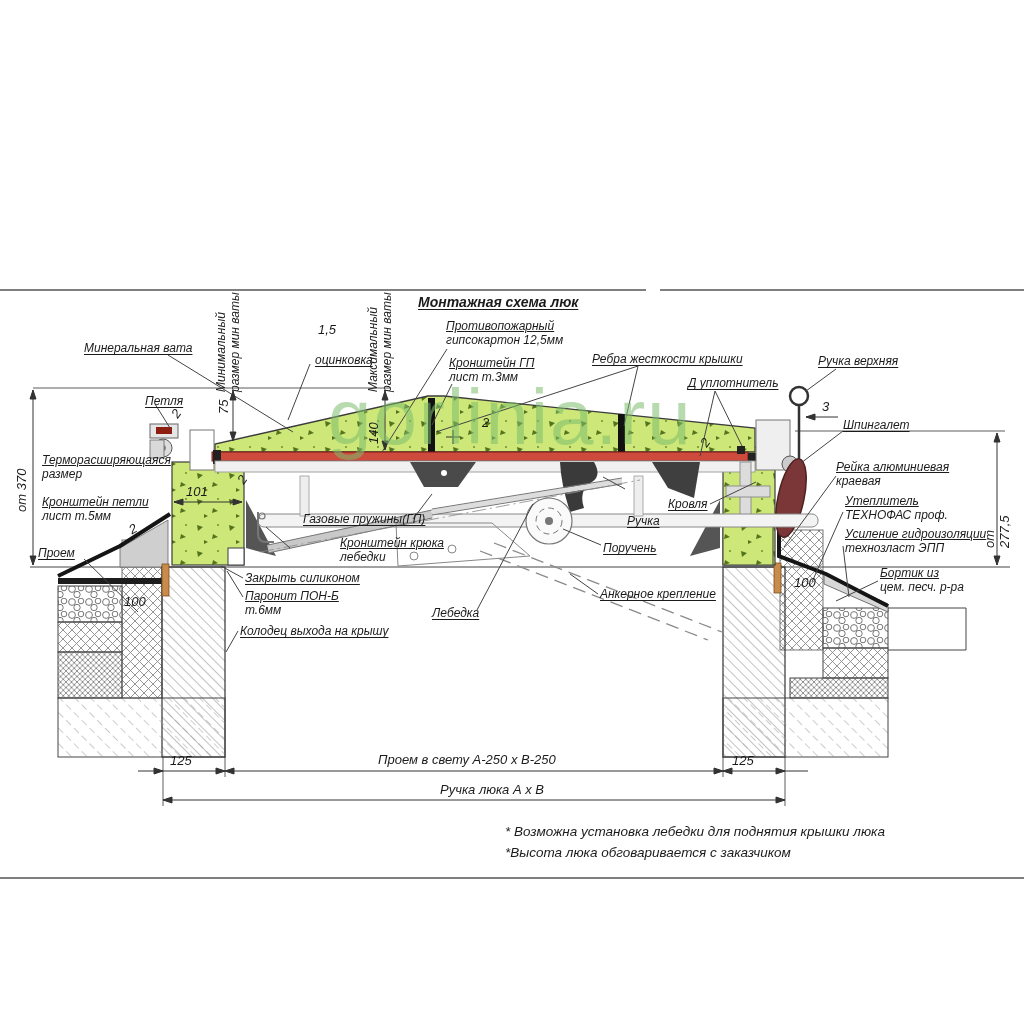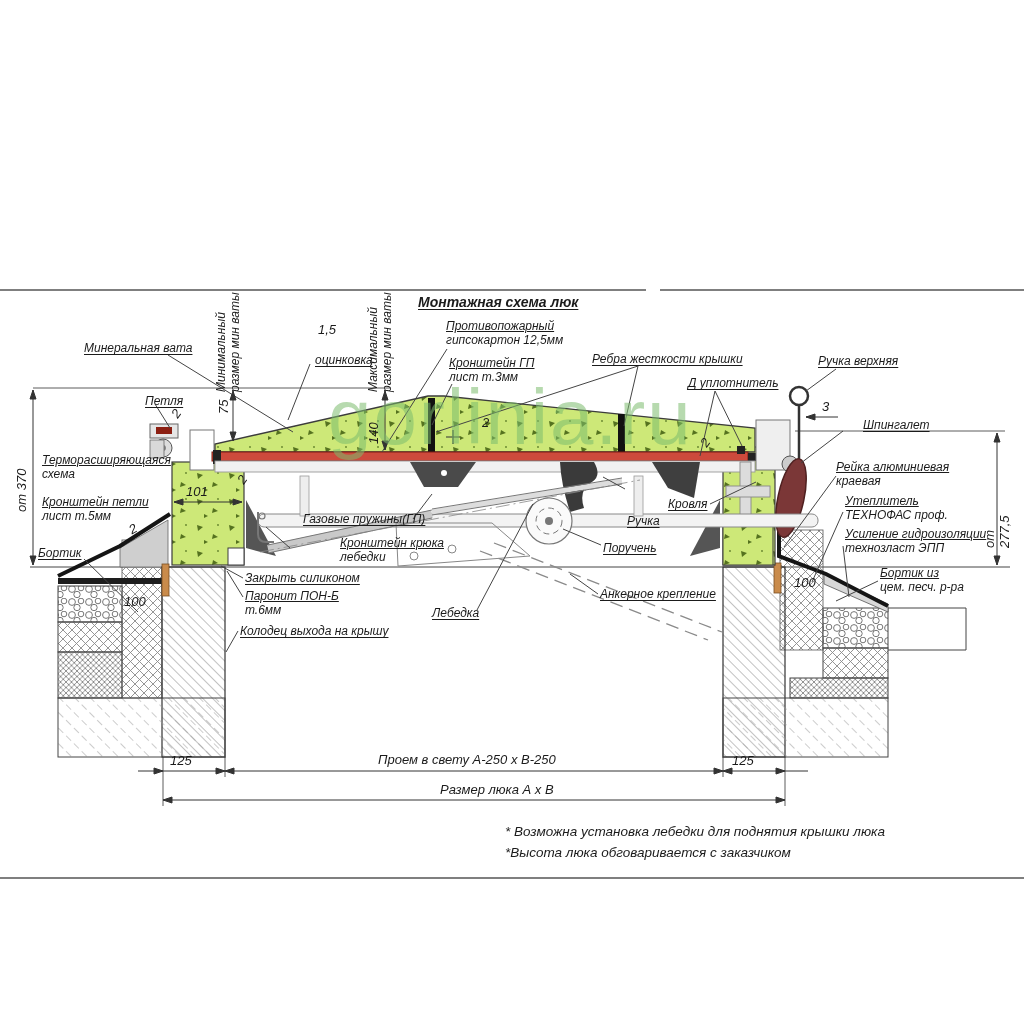--- a/index.html
+++ b/index.html
@@ -243,28 +243,28 @@
 <div class="lbl u" style="left:293px;top:353px;margin-left:22px;">оцинковка</div>
 <div class="lbl rot" style="left:366px;top:392px;">Максимальный
 размер мин ваты</div>
 <div class="lbl u1" style="left:446px;top:319px;">Противопожарный
 гипсокартон 12,5мм</div>
 <div class="lbl u1" style="left:449px;top:356px;">Кронштейн ГП
 лист т.3мм</div>
 <div class="lbl u" style="left:592px;top:352px;">Ребра жесткости крышки</div>
 <div class="lbl u" style="left:688px;top:376px;">Д уплотнитель</div>
 <div class="lbl u" style="left:818px;top:354px;">Ручка верхняя</div>
-<div class="lbl u" style="left:863px;top:418px;">Шпингалет</div>
+<div class="lbl u" style="left:843px;top:418px;">Шпингалет</div>
 
 <div class="lbl u" style="left:113px;top:394px;margin-left:32px;">Петля</div>
 <div class="lbl u1" style="left:42px;top:453px;">Терморасширяющаяся
-схема</div>
+размер</div>
 <div class="lbl u1" style="left:42px;top:495px;">Кронштейн петли
 лист т.5мм</div>
-<div class="lbl u" style="left:38px;top:546px;">Бортик</div>
+<div class="lbl u" style="left:38px;top:546px;">Проем</div>
 <div class="lbl u" style="left:245px;top:571px;">Закрыть силиконом</div>
 <div class="lbl u1" style="left:245px;top:589px;">Паронит ПОН-Б
 т.6мм</div>
 <div class="lbl u" style="left:240px;top:624px;">Колодец выхода на крышу</div>
 
 <div class="lbl u" style="left:303px;top:512px;">Газовые пружины(ГП)</div>
 <div class="lbl u1" style="left:292px;top:536px;margin-left:48px;">Кронштейн крюка
 лебедки</div>
 <div class="lbl u" style="left:627px;top:482px;margin-top:32px;">Ручка</div>
 <div class="lbl u" style="left:668px;top:497px;">Кровля</div>
@@ -290,18 +290,18 @@
 <div class="lbl dim r55" style="left:234px;top:478px;">2</div>
 <div class="lbl dim r30" style="left:126px;top:524px;">2</div>
 <div class="lbl dim" style="left:482px;top:415px;">2</div>
 <div class="lbl dim r55" style="left:697px;top:441px;">2</div>
 <div class="lbl dim" style="left:822px;top:399px;">3</div>
 <div class="lbl dim" style="left:124px;top:594px;">100</div>
 <div class="lbl dim" style="left:794px;top:575px;">100</div>
 <div class="lbl dim" style="left:170px;top:753px;">125</div>
 <div class="lbl dim" style="left:732px;top:753px;">125</div>
 <div class="lbl dim" style="left:378px;top:752px;">Проем в свету А-250 х В-250</div>
-<div class="lbl dim" style="left:440px;top:782px;">Размер люка А х В</div>
+<div class="lbl dim" style="left:440px;top:782px;">Ручка люка А х В</div>
 
 <div class="lbl note" style="left:505px;top:845px;">*Высота люка обговаривается с заказчиком</div>
 <div class="lbl note" style="left:505px;top:824px;">* Возможна установка лебедки для поднятия крышки люка</div>
 
 </div>
 
 </body></html>

